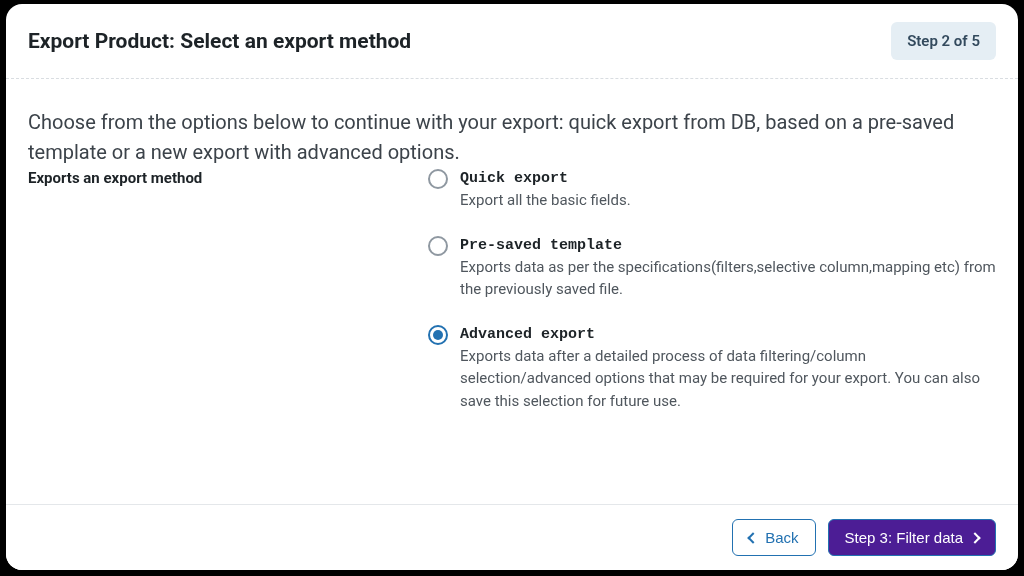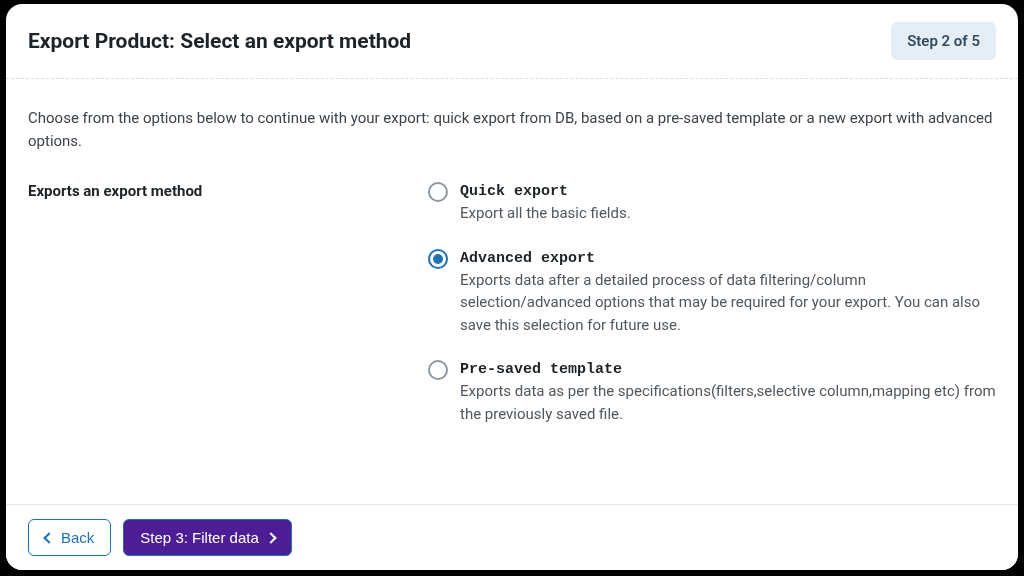--- a/index.html
+++ b/index.html
@@ -33,24 +33,23 @@
     padding: 10px 16px;
     border-radius: 6px;
   }
   .body {
     flex: 1;
     padding: 28px 22px 10px 22px;
     color: #3c434a;
     overflow: auto;
   }
   .intro {
-    font-size: 15px;
+    font-size: 20px;
     line-height: 1.5;
     color: #3c434a;
-    margin-bottom: 28px;
   }
   .form-row {
     display: flex;
     align-items: flex-start;
   }
   .form-label {
     width: 400px;
     flex: 0 0 400px;
     font-size: 15px;
     font-weight: 700;
@@ -97,21 +96,21 @@
   .opt-desc {
     font-size: 15px;
     color: #50575e;
     line-height: 1.5;
     margin-top: 2px;
   }
   .footer {
     border-top: 1px solid #e4e7ea;
     padding: 14px 22px;
     display: flex;
-    justify-content: flex-start;
+    justify-content: flex-end;
     gap: 12px;
     background: #fff;
   }
   .btn {
     display: inline-flex;
     align-items: center;
     gap: 8px;
     font-size: 15px;
     font-weight: 500;
     padding: 10px 16px;
@@ -159,32 +158,32 @@
 
         <label class="option">
           <span class="radio"></span>
           <span class="opt-text">
             <span class="opt-title">Quick export</span><br>
             <span class="opt-desc">Export all the basic fields.</span>
           </span>
         </label>
 
         <label class="option">
+          <span class="radio"></span>
+          <span class="opt-text">
+            <span class="opt-title">Pre-saved template</span><br>
+            <span class="opt-desc">Exports data as per the specifications(filters,selective column,mapping etc) from the previously saved file.</span>
+          </span>
+        </label>
+
+        <label class="option">
           <span class="radio selected"></span>
           <span class="opt-text">
             <span class="opt-title">Advanced export</span><br>
             <span class="opt-desc">Exports data after a detailed process of data filtering/column selection/advanced options that may be required for your export. You can also save this selection for future use.</span>
-          </span>
-        </label>
-
-        <label class="option">
-          <span class="radio"></span>
-          <span class="opt-text">
-            <span class="opt-title">Pre-saved template</span><br>
-            <span class="opt-desc">Exports data as per the specifications(filters,selective column,mapping etc) from the previously saved file.</span>
           </span>
         </label>
 
       </div>
     </div>
   </div>
 
   <div class="footer">
     <button class="btn btn-secondary">
       <span class="chevron"></span>

